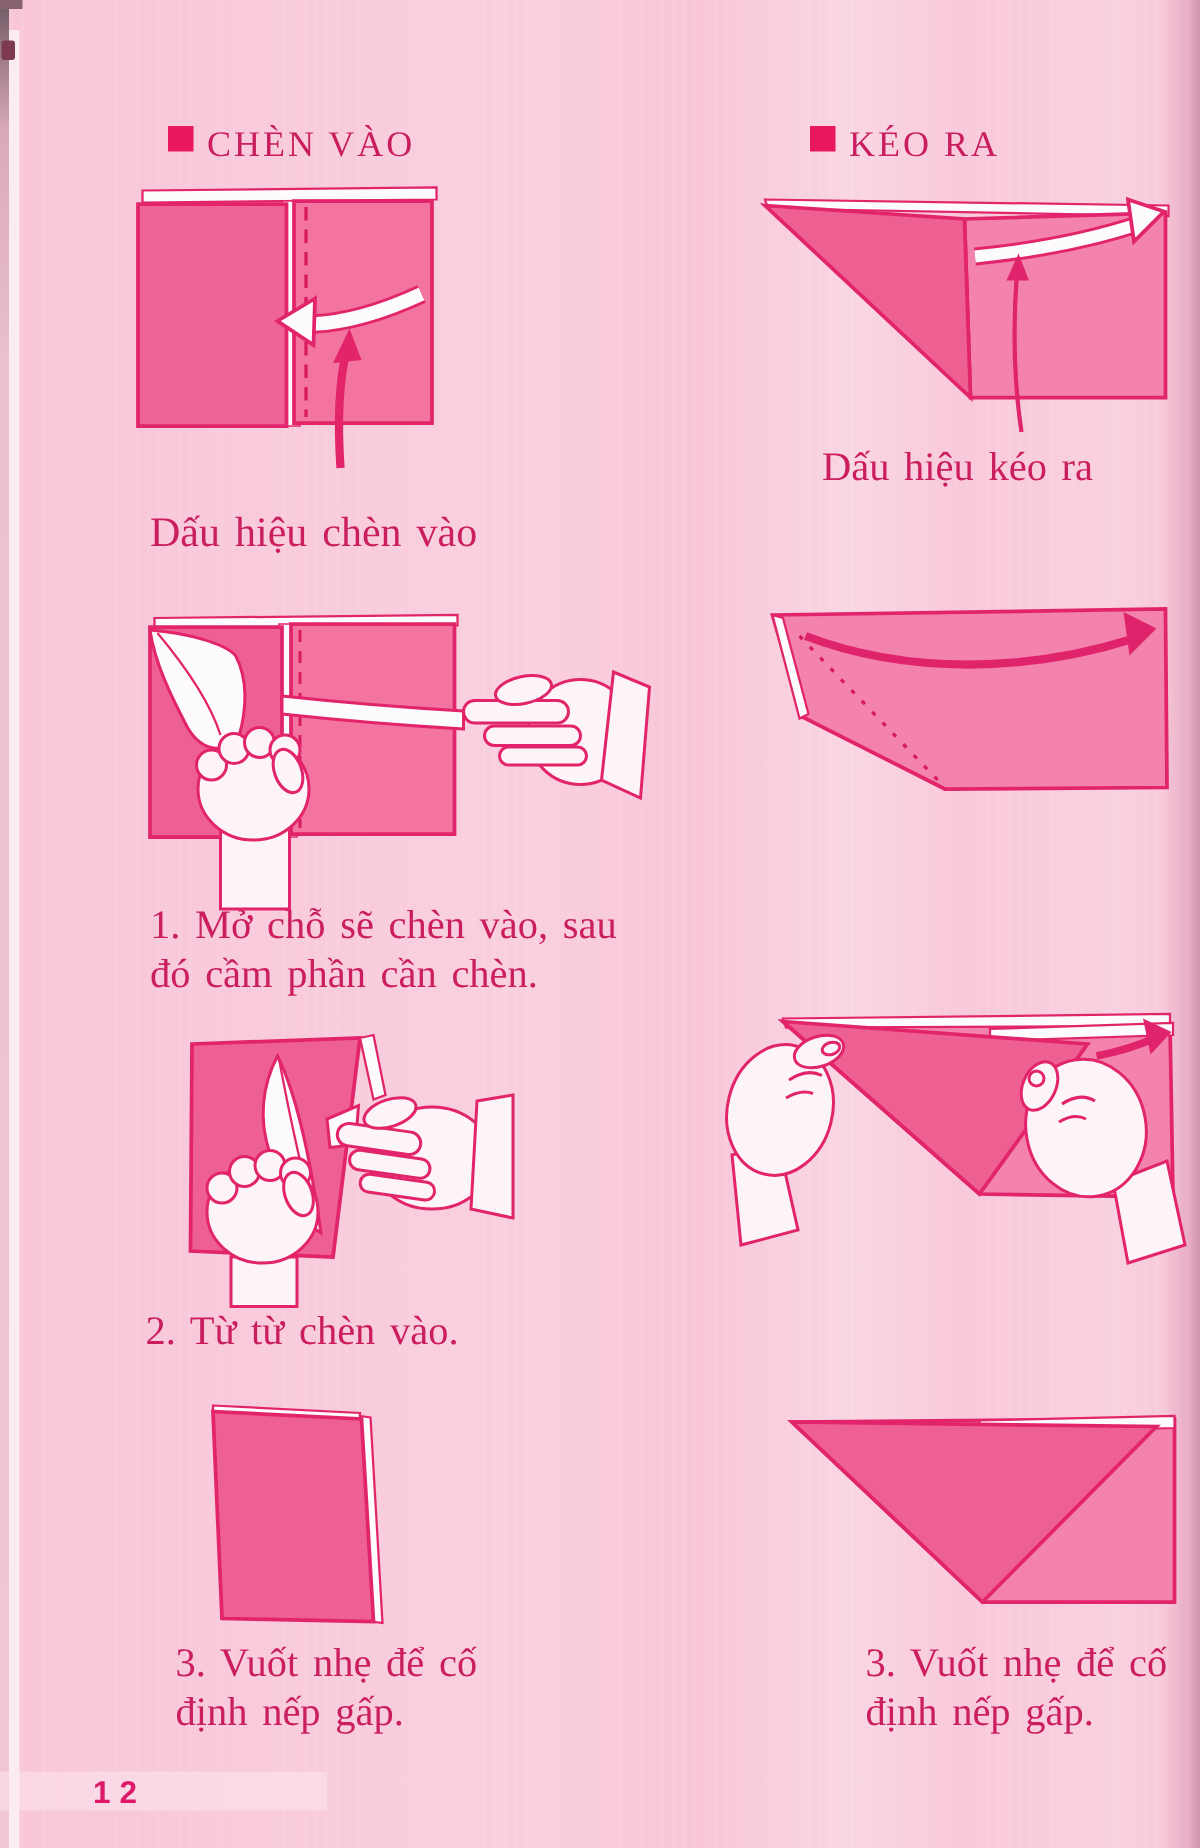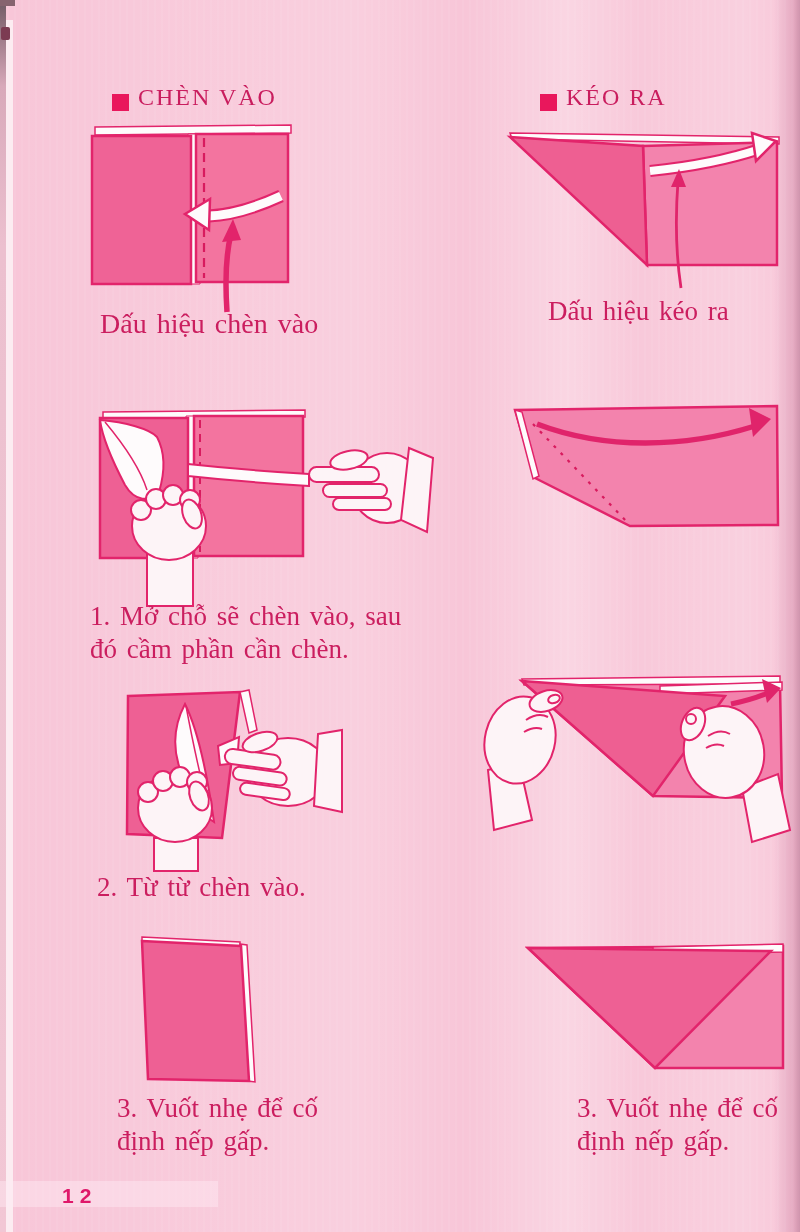--- a/index.html
+++ b/index.html
@@ -5,21 +5,21 @@
   html,body{margin:0;padding:0;}
   .page{
     position:relative; width:800px; height:1232px; overflow:hidden;
     font-family:"Liberation Serif", serif;
     background:
       linear-gradient(90deg, rgba(255,255,255,0) 0%, rgba(255,255,255,0.16) 44%, rgba(255,255,255,0) 58%, rgba(255,255,255,0.28) 71%, rgba(255,255,255,0.05) 80%, rgba(255,255,255,0.18) 93%, rgba(255,255,255,0) 100%),
       repeating-linear-gradient(90deg, rgba(255,255,255,0.06) 0 2px, rgba(0,0,0,0) 2px 7px),
       #f8c6d8;
   }
   .hdr{
-    position:absolute; display:flex; align-items:flex-end; gap:9px;
+    position:absolute; display:flex; align-items:flex-start; gap:9px;
     color:#c91d5e; font-size:24px; letter-spacing:2px; font-weight:400;
   }
   .bullet{width:17px;height:17px;background:#e9175c;display:inline-block;}
   .cap{
     position:absolute; color:#cb1e5f; font-size:27px; line-height:1.24;
     white-space:pre-line; word-spacing:3px;
   }
   .cap.big{font-size:28px;}
   .pagenum{
     position:absolute; left:62px; top:1184px; color:#df186a;
@@ -62,21 +62,21 @@
     <rect x="103" y="12" width="12" height="150" fill="#fefbfc" stroke="#e2246b" stroke-width="1"></rect>
     <rect x="7" y="14" width="99" height="148" fill="#ef6396" stroke="#e2246b" stroke-width="2.5"></rect>
     <rect x="111" y="12" width="92" height="148" fill="#f3749f" stroke="#e2246b" stroke-width="2.5"></rect>
     <line x1="119" y1="16" x2="119" y2="156" stroke="#d81b5e" stroke-width="2.2" stroke-dasharray="9 6"></line>
     <path d="M196,74 C170,86 146,93 124,94" fill="none" stroke="#e2246b" stroke-width="13"></path>
     <path d="M196,74 C170,86 146,93 124,94" fill="none" stroke="#fefbfc" stroke-width="9"></path>
     <polygon points="125,77 100,92 124,108" fill="#fefbfc" stroke="#e2246b" stroke-width="2.5"></polygon>
     <path d="M142,190 C140,160 141,132 146,112" fill="none" stroke="#e2246b" stroke-width="5.5"></path>
     <polygon points="137,120 156,118 148,97" fill="#e2246b"></polygon>
   </svg>
-  <div class="cap big" style="left:100px; top:307px;">Dấu hiệu chèn vào</div>
+  <div class="cap big" style="left:100px; top:339px;">Dấu hiệu chèn vào</div>
 
   <svg style="left:498px; top:125px;" width="300" height="172" viewBox="0 0 300 172">
     <polygon points="12,8 281,12 281,19 14,14" fill="#fefbfc" stroke="#e2246b" stroke-width="1.5"></polygon>
     <polygon points="145,21 279,17 279,140 149,140" fill="#f383ad" stroke="#e2246b" stroke-width="2.5"></polygon>
     <polygon points="12,12 145,21 149,140" fill="#ee5f92" stroke="#e2246b" stroke-width="2.5"></polygon>
     <path d="M152,46 C192,42 232,34 262,24" fill="none" stroke="#e2246b" stroke-width="12"></path>
     <path d="M152,46 C192,42 232,34 262,24" fill="none" stroke="#fefbfc" stroke-width="8"></path>
     <polygon points="254,8 278,16 258,36" fill="#fefbfc" stroke="#e2246b" stroke-width="2.5"></polygon>
     <path d="M183,163 C178,130 177,96 180,56" fill="none" stroke="#e0246b" stroke-width="2.8"></path>
     <polygon points="173,62 188,62 181,44" fill="#e0246b"></polygon>
@@ -103,21 +103,21 @@
     </g>
     <g fill="#fdf4f7" stroke="#e2246b" stroke-width="2">
       <ellipse cx="292" cy="82" rx="35" ry="35"></ellipse>
       <rect x="214" y="61" width="70" height="15" rx="7.5"></rect>
       <rect x="228" y="78" width="64" height="13" rx="6.5"></rect>
       <rect x="238" y="92" width="58" height="12" rx="6"></rect>
       <ellipse cx="254" cy="54" rx="19" ry="9" transform="rotate(-12 254 54)"></ellipse>
       <polygon points="314,42 338,52 332,126 306,114"></polygon>
     </g>
   </svg>
-  <div class="cap" style="left:90px; top:600px;">1. Mở chỗ sẽ chèn vào, sau
+  <div class="cap" style="left:100px; top:600px;">1. Mở chỗ sẽ chèn vào, sau
 đó cầm phần cần chèn.</div>
 
   <svg style="left:505px; top:396px;" width="292" height="148" viewBox="0 0 292 148">
     <polygon points="10,14 272,10 273,129 125,130 30,82" fill="#f383ad" stroke="#e2246b" stroke-width="2.5"></polygon>
     <polygon points="10,14 17,16 34,80 28,83" fill="#fefbfc" stroke="#e2246b" stroke-width="1.5"></polygon>
     <line x1="28" y1="28" x2="122" y2="126" stroke="#d81b5e" stroke-width="2.2" stroke-dasharray="3 7"></line>
     <path d="M32,28 C100,54 180,52 250,30" fill="none" stroke="#e0246b" stroke-width="5.5"></path>
     <polygon points="244,12 266,23 248,41" fill="#e0246b"></polygon>
   </svg>
 

